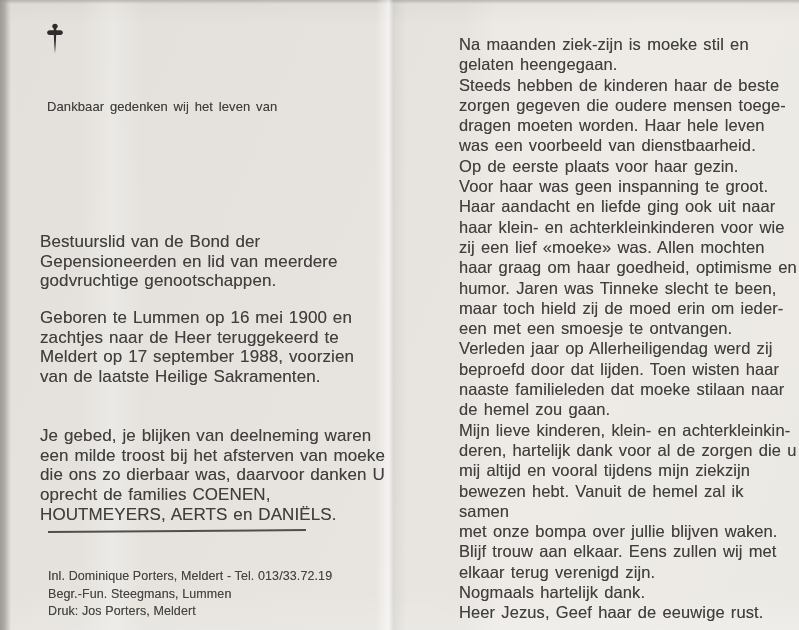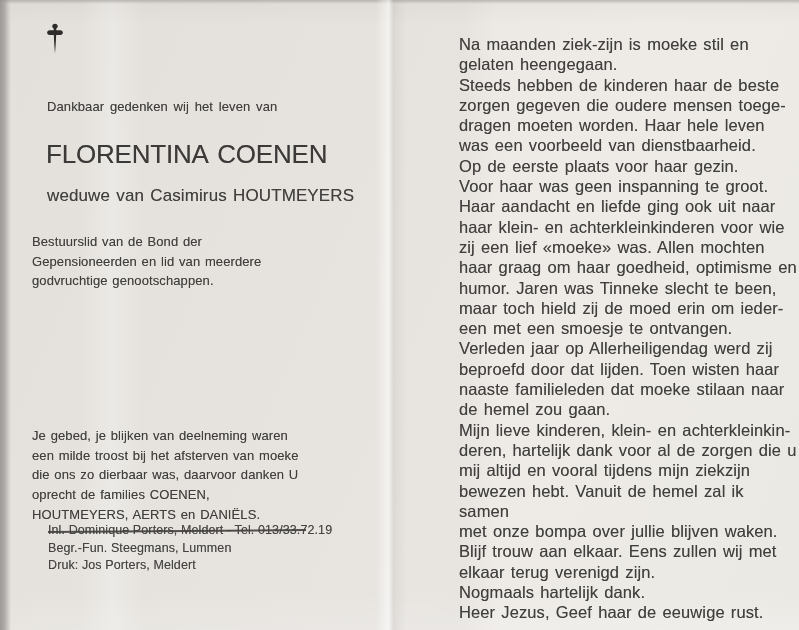--- a/index.html
+++ b/index.html
@@ -52,29 +52,29 @@
 
   .cross {
     position: absolute; left: 46px; top: 23px; width: 18px; height: 32px;
     color: #2d2c2a;
   }
   .cross svg { display: block; }
 
   .intro    { left: 47px; top: 97px;  font-size: 13px; line-height: 20px; word-spacing: 2px; }
   .name     { left: 46px; top: 139px; font-size: 26px; line-height: 30px; letter-spacing: -0.2px; word-spacing: 3px; color: #3b3a38; }
   .relation { left: 47px; top: 186px; font-size: 17px; line-height: 20px; word-spacing: 1.5px; }
-  .para     { left: 32px; font-size: 13px; line-height: 19.7px; word-spacing: 1px; }
+  .para     { left: 40px; font-size: 17px; line-height: 19.7px; word-spacing: 1px; }
   .p1 { top: 232px; }
   .p2 { top: 308px; }
   .p3 { top: 426px; }
   .divider {
     position: absolute; left: 48px; top: 530px; width: 258px; height: 2px;
     background: #514f4d; transform: rotate(-0.45deg);
   }
-  .footer { left: 48px; top: 522px; font-size: 12.5px; line-height: 17.6px; letter-spacing: 0.1px; color: #454442; }
+  .footer { left: 48px; top: 568px; font-size: 12.5px; line-height: 17.6px; letter-spacing: 0.1px; color: #454442; }
 
   .body-text {
     left: 60px; top: 34px;
     font-size: 16.5px; line-height: 20.3px; word-spacing: 1.5px;
   }
 </style>
 </head>
 <body>
 
 <div class="scan">
@@ -83,25 +83,27 @@
   <div class="edge-top"></div>
   <div class="fold"></div>
 
   <div class="panel left">
     <div class="cross">
       <svg width="18" height="32" viewBox="0 0 16 30" aria-hidden="true">
         <path fill="#2d2c2a" d="M8 0.8 C9.6 0.8 10.6 1.8 10.6 3 C10.6 3.9 10 4.8 9.2 5.2 L9.2 6.8 L13 6.8 C14.4 6.8 15.4 7.7 15.4 9 C15.4 10.3 14.4 11.2 13 11.2 L9.1 11.2 C8.9 16.5 8.5 23 8 28.5 C7.5 23 7.1 16.5 6.9 11.2 L3 11.2 C1.6 11.2 0.6 10.3 0.6 9 C0.6 7.7 1.6 6.8 3 6.8 L6.8 6.8 L6.8 5.2 C6 4.8 5.4 3.9 5.4 3 C5.4 1.8 6.4 0.8 8 0.8 Z"></path>
       </svg>
     </div>
     <div class="txt intro">Dankbaar gedenken wij het leven van</div>
-    <div class="txt name">FLORENTINA COENEN</div>
-    <div class="txt relation">weduwe van Casimirus HOUTMEYERS</div>
     <div class="txt para p1">Bestuurslid van de Bond der
 Gepensioneerden en lid van meerdere
 godvruchtige genootschappen.</div>
+    <div class="txt para p2">Geboren te Lummen op 16 mei 1900 en
+zachtjes naar de Heer teruggekeerd te
+Meldert op 17 september 1988, voorzien
+van de laatste Heilige Sakramenten.</div>
     <div class="txt para p3">Je gebed, je blijken van deelneming waren
 een milde troost bij het afsterven van moeke
 die ons zo dierbaar was, daarvoor danken U
 oprecht de families COENEN,
 HOUTMEYERS, AERTS en DANIËLS.</div>
     <div class="divider"></div>
     <div class="txt footer">Inl. Dominique Porters, Meldert - Tel. 013/33.72.19
 Begr.-Fun. Steegmans, Lummen
 Druk: Jos Porters, Meldert</div>
   </div>

